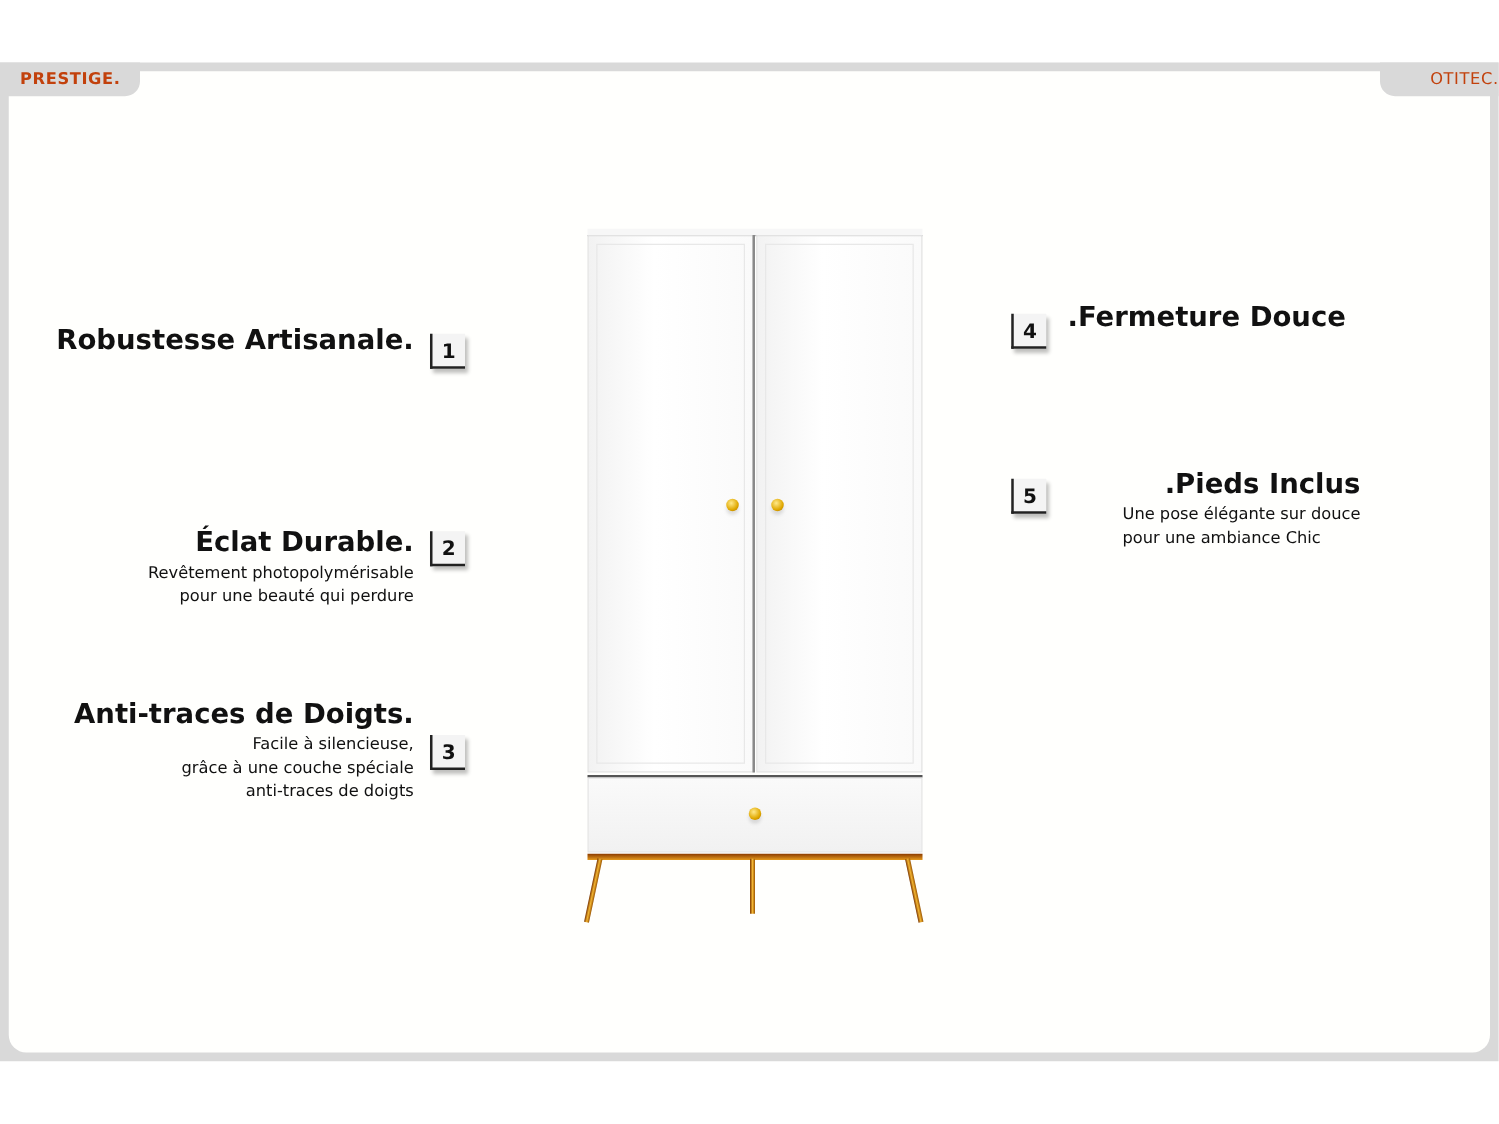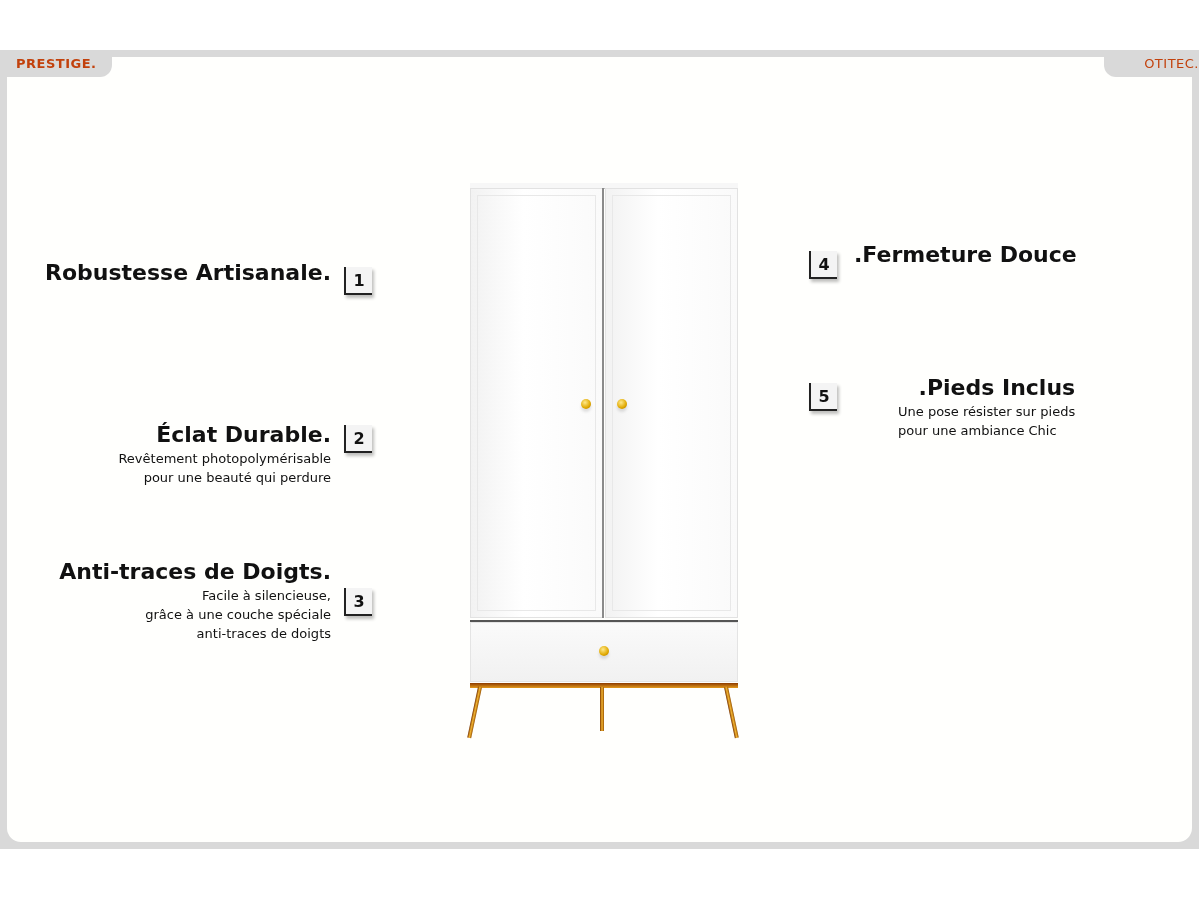--- a/index.html
+++ b/index.html
@@ -86,21 +86,21 @@
 
 <div class="badge" style="left:809px; top:251px;">4</div>
 <div class="feature right" style="left:854px; top:245px;">
   <div class="title">.Fermeture Douce</div>
 </div>
 
 <div class="badge" style="left:809px; top:383px;">5</div>
 <div class="feature right" style="left:854px; top:378px;margin-left:44px;">
   <div class="title">.Pieds Inclus</div>
   <div class="desc">
-    <div>Une pose résister sur pieds</div>
+    <div>Une pose élégante sur douce</div>
     <div>pour une ambiance Chic</div>
   </div>
 </div>
 
 <div class="wardrobe">
   <div class="cab-top"></div>
   <div class="door door-left">
       <div class="panel"></div>
     </div>
   <div class="door door-right">

